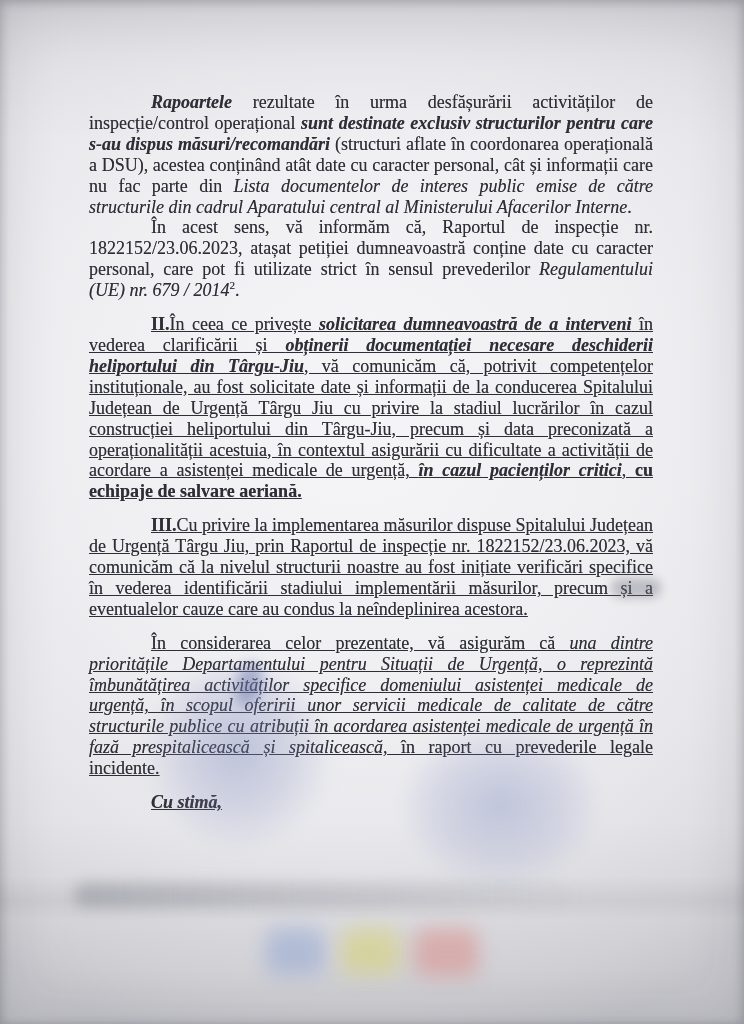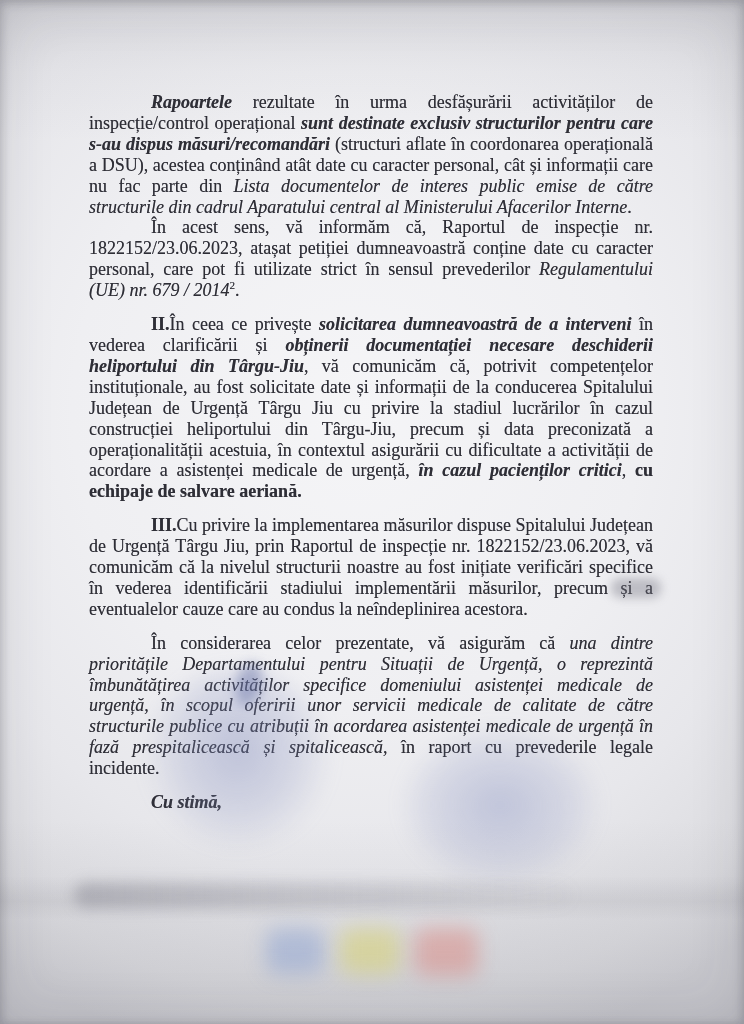--- a/index.html
+++ b/index.html
@@ -27,21 +27,21 @@
   }
   .letter-body{
     position:absolute;
     left:89px;top:92px;width:564px;
     font-size:18px;line-height:20.9px;
     color:#2e2e36;
     text-align:justify;
     text-shadow:0 0 0.6px rgba(46,46,56,0.55);
   }
   .para{margin:0;text-indent:62px;}
-  .gap{margin-top:13px;}
+  .gap{margin-top:13px;text-decoration:underline;}
   .run-b{font-weight:bold;}
   .run-i{font-style:italic;}
   sup{font-size:0.62em;line-height:0;}
   
   .blob{position:absolute;pointer-events:none;}
   .sig-left{
     left:146px;top:668px;width:184px;height:180px;border-radius:50%;
     background:radial-gradient(ellipse at 50% 45%, rgba(122,132,184,0.40) 0%, rgba(132,142,190,0.22) 45%, rgba(140,150,196,0) 74%);
     filter:blur(9px);
   }

